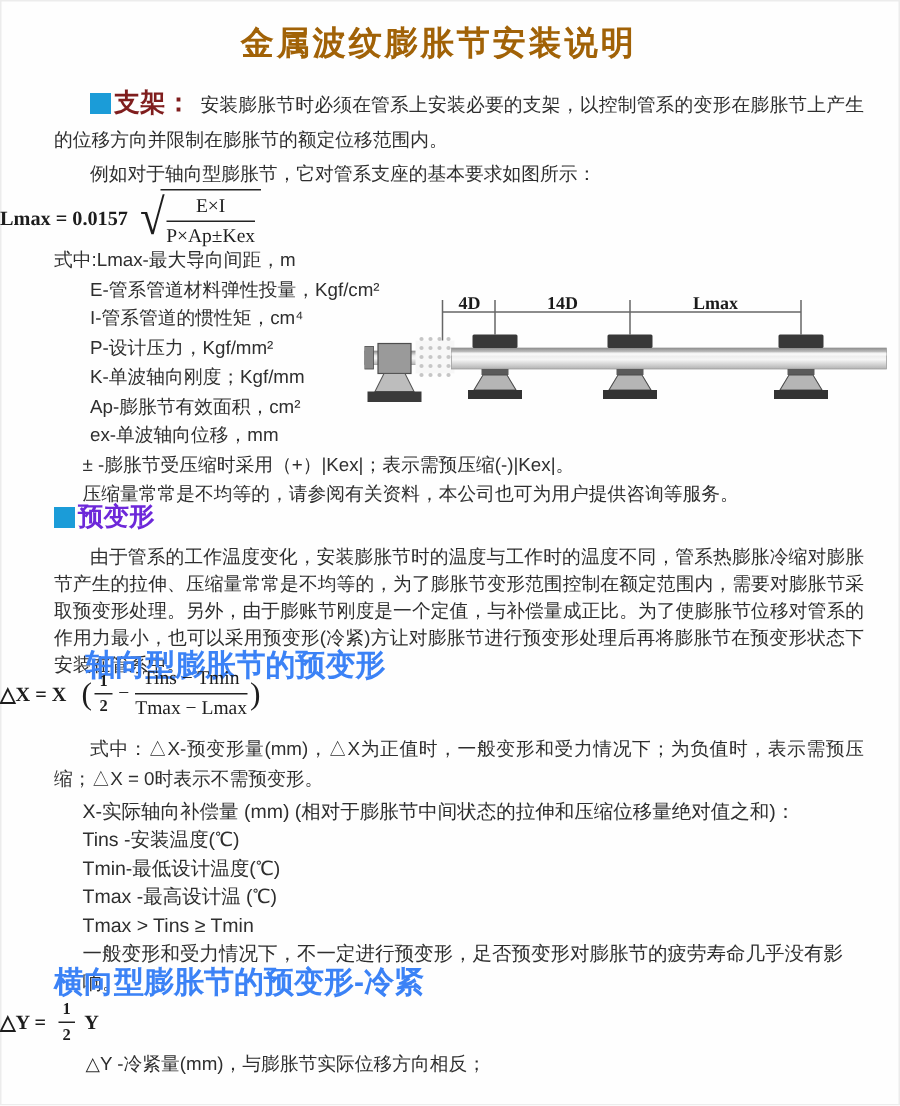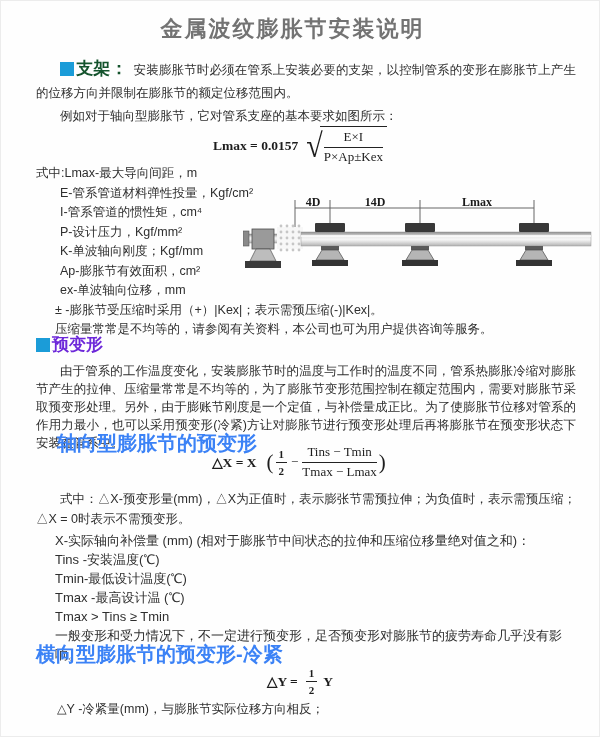--- a/index.html
+++ b/index.html
@@ -6,44 +6,44 @@
   .page {
     position:relative; width:600px; height:737px; overflow:hidden;
     background:#fefefe; box-shadow: inset 0 0 0 1px #ececec;
     font-family:"Liberation Sans", sans-serif; color:#2e2e2e;
   }
   .abs { position:absolute; }
 
   
   .doc-title {
     top:14px; left:0; right:15px; text-align:center;
-    font-size:22px; font-weight:bold; color:#737373; letter-spacing:2px;
+    font-size:22px; font-weight:bold; color:#a16207; letter-spacing:2px;
   }
 
   
   .body-block { left:36px; right:24px; font-size:12.5px; line-height:23px; text-align:justify; }
   .indent { text-indent:24px; }
   p { margin:0; }
 
   .marker {
     display:inline-block; width:14px; height:14px; background:#1b9cd8;
     vertical-align:-2px; margin-right:2px;
   }
-  .sec-label { color:#14532d; font-size:17px; font-weight:bold; margin-right:6px; }
+  .sec-label { color:#7f1d1d; font-size:17px; font-weight:bold; margin-right:6px; }
   .sec-heading { color:#6d28d9; font-size:17px; font-weight:bold; line-height:24px; }
   .sub-heading { color:#3b82f6; font-size:20px; font-weight:bold; }
 
   
   .defs { top:164px; left:0; right:0; font-size:12.5px; line-height:19.5px; }
   .idt-a { margin-left:36px; }
   .idt-b { margin-left:60px; }
   .idt-c { margin-left:55px; }
 
   
-  .formula { left:0; right:0; display:flex; justify-content:center; align-items:center;
+  .formula { left:0; right:0; display:flex; justify-content:flex-start; align-items:center;
              font-family:"Liberation Serif", serif; color:#1d1d1d; }
   .f-lhs { font-weight:bold; font-size:13.5px; margin-right:8px; white-space:pre; }
   .f-rad { font-size:30px; line-height:1; transform:scaleY(1.12); margin-right:-3px; font-weight:400; }
   .rad-content { border-top:1.5px solid #222; padding:2px 4px 0; }
   .frac { display:inline-block; text-align:center; font-size:13px; line-height:1.3; vertical-align:middle; }
   .frac .num { display:block; border-bottom:1px solid #222; padding:0 3px 1px; }
   .frac .den { display:block; padding-top:1px; }
   .frac.small { font-size:11px; font-style:normal; font-weight:bold; }
   .paren { font-size:21px; line-height:1; padding:0 2px; font-weight:400; }
   .f-op { font-size:13px; padding:0 4px; }
@@ -188,21 +188,21 @@
     </span>
     <span class="f-op">−</span>
     <span class="frac">
       <span class="num">Tins − Tmin</span>
       <span class="den">Tmax − Lmax</span>
     </span>
     <span class="paren">)</span>
   </div>
 
   <div class="abs body-block" style="top:490px; line-height:19.5px;">
-    <p class="indent">式中：△X-预变形量(mm)，△X为正值时，表示膨张节需预拉伸；为负值时，表示需预压缩；△X = 0时表示不需预变形。</p>
+    <p class="indent">式中：△X-预变形量(mm)，△X为正值时，一般变形和受力情况下；为负值时，表示需预压缩；△X = 0时表示不需预变形。</p>
   </div>
 
   <div class="abs notes" style="top:531px;">
     <div>X-实际轴向补偿量 (mm) (相对于膨胀节中间状态的拉伸和压缩位移量绝对值之和)：</div>
     <div>Tins -安装温度(℃)</div>
     <div>Tmin-最低设计温度(℃)</div>
     <div>Tmax -最高设计温 (℃)</div>
     <div>Tmax &gt; Tins ≥ Tmin</div>
     <div>一般变形和受力情况下，不一定进行预变形，足否预变形对膨胀节的疲劳寿命几乎没有影响。</div>
   </div>

